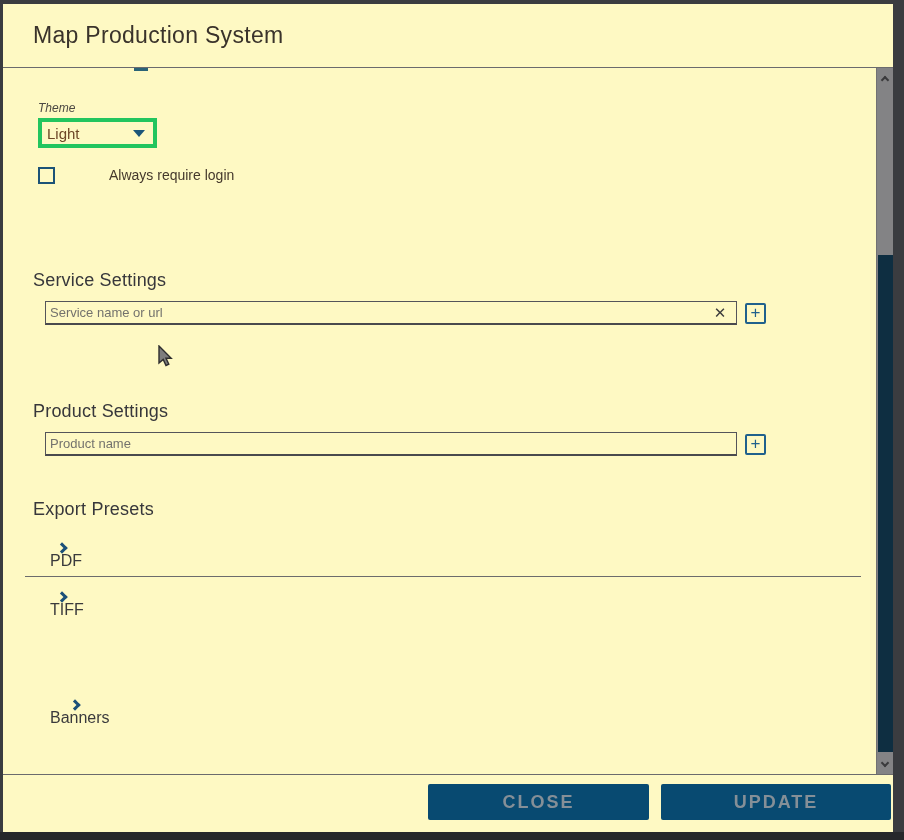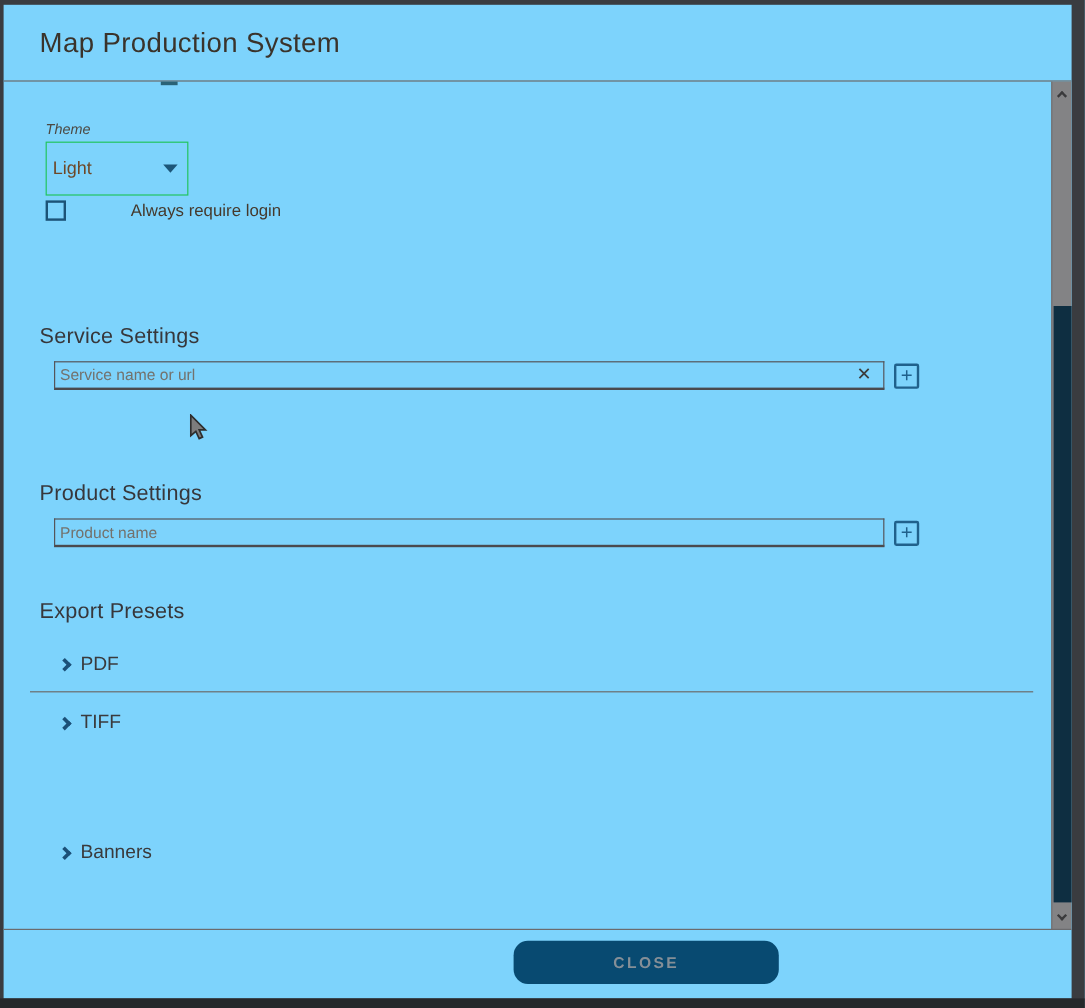--- a/index.html
+++ b/index.html
@@ -8,37 +8,37 @@
     font-family:"Liberation Sans","DejaVu Sans",sans-serif;
     background:#3a3c40;
     position:relative;
     overflow:hidden;
   }
   #frame-bottom { position:absolute; left:0; right:0; bottom:0; height:8px; background:#26282b; }
 
   
   #dialog {
     position:absolute; left:3px; top:4px; width:890px; height:828px;
-    background:#7dd3fc; overflow:hidden;padding-left:48px;
+    background:#fef9c3; overflow:hidden;padding-left:48px;
   }
   .header { position:absolute; left:0; top:0; width:100%; height:63px; }
   .header .title {
     position:absolute; left:30px; top:0; line-height:63px;
     font-size:23px; color:#3a332b; letter-spacing:0.3px;
   }
   .header-divider { position:absolute; left:0; top:63px; width:100%; height:1px; background:#6b6b6d; }
 
   .scrolled-edge { position:absolute; left:131px; top:64px; width:14px; height:3px; background:#2a6377; }
 
   .field-label { position:absolute; font-size:12px; color:#4c4943;font-style:italic; }
   #theme-label { left:35px; top:97px; }
 
   .select {
-    position:absolute; left:35px; top:114px; width:119px; height:45px;
-    border:1px solid #22c55e; background:transparent;
+    position:absolute; left:35px; top:114px; width:119px; height:30px;
+    border:4px solid #22c55e; background:transparent;
     display:flex; align-items:center; padding:0 8px 0 5px;
   }
   .select .value { flex:1; font-size:15px; color:#6e4827; }
   .caret-down {
     width:0; height:0; border-left:6px solid transparent; border-right:6px solid transparent;
     border-top:7px solid #1c5679;
   }
 
   .checkbox-row { position:absolute; left:35px; display:flex; align-items:center; height:20px;gap:32px; }
   #checkbox-row-1 { top:161px; }
@@ -70,21 +70,21 @@
   }
   .add-button {
     position:absolute; left:742px; width:21px; height:21px;
     border:2px solid #20618c; border-radius:2px; background:transparent;
     color:#20618c; font-size:17px; line-height:16px; text-align:center; cursor:pointer;
     font-family:"Liberation Sans","DejaVu Sans",sans-serif;
   }
   #service-add { top:299px; }
   #product-add { top:430px; }
 
-  .expand-row { position:absolute; left:47px; display:flex; align-items:center; height:20px; cursor:pointer; }
+  .expand-row { position:absolute; left:47px; display:flex; align-items:center; height:20px; cursor:pointer;flex-direction:column; }
   #pdf-row { top:540px; }
   #tiff-row { top:589px; }
   #banners-row { top:697px; }
   .chevron-right {
     width:8px; height:8px; border-top:3px solid #1b5078; border-right:3px solid #1b5078;
     transform:rotate(45deg); margin-right:9px; flex:0 0 auto;
   }
   .expand-label { font-size:16px; color:#3a3a3c; }
 
   .row-divider { position:absolute; left:22px; top:572px; width:836px; height:1px; background:#6c6c6c; }
@@ -109,22 +109,22 @@
   #scroll-up .glyph { top:7px; transform:rotate(-45deg); }
   #scroll-down .glyph { top:4px; transform:rotate(135deg); }
   .scroll-thumb {
     position:absolute; left:1px; top:187px; width:16px; height:497px;
     background:#0e2e41; cursor:pointer;
   }
 
   
   .footer-divider { position:absolute; left:0; top:770px; width:100%; height:1px; background:#6b6b6d; }
   .footer-button {
-    position:absolute; top:780px; height:36px; border:none; border-radius:12px;
-    background:#084a71; color:#858f97; font-size:13px; letter-spacing:2px;
+    position:absolute; top:780px; height:36px; border:none; border-radius:2px;
+    background:#084a71; color:#858f97; font-size:18px; letter-spacing:2px;
     font-family:"Liberation Sans","DejaVu Sans",sans-serif; font-weight:600; cursor:pointer;
   }
   #close-button { left:425px; width:221px; }
   #update-button { left:658px; width:230px; }
 </style>
 </head>
 <body>
 
 <div id="dialog">
 
@@ -185,16 +185,17 @@
         <span class="glyph"></span>
       </div>
     <div class="scroll-thumb"></div>
     <div class="scroll-arrow" id="scroll-down">
         <span class="glyph"></span>
       </div>
   </div>
 
   <div class="footer-divider"></div>
   <button class="footer-button" id="close-button">CLOSE</button>
+  <button class="footer-button" id="update-button">UPDATE</button>
 
 </div>
 
 <div id="frame-bottom"></div>
 
 </body></html>

